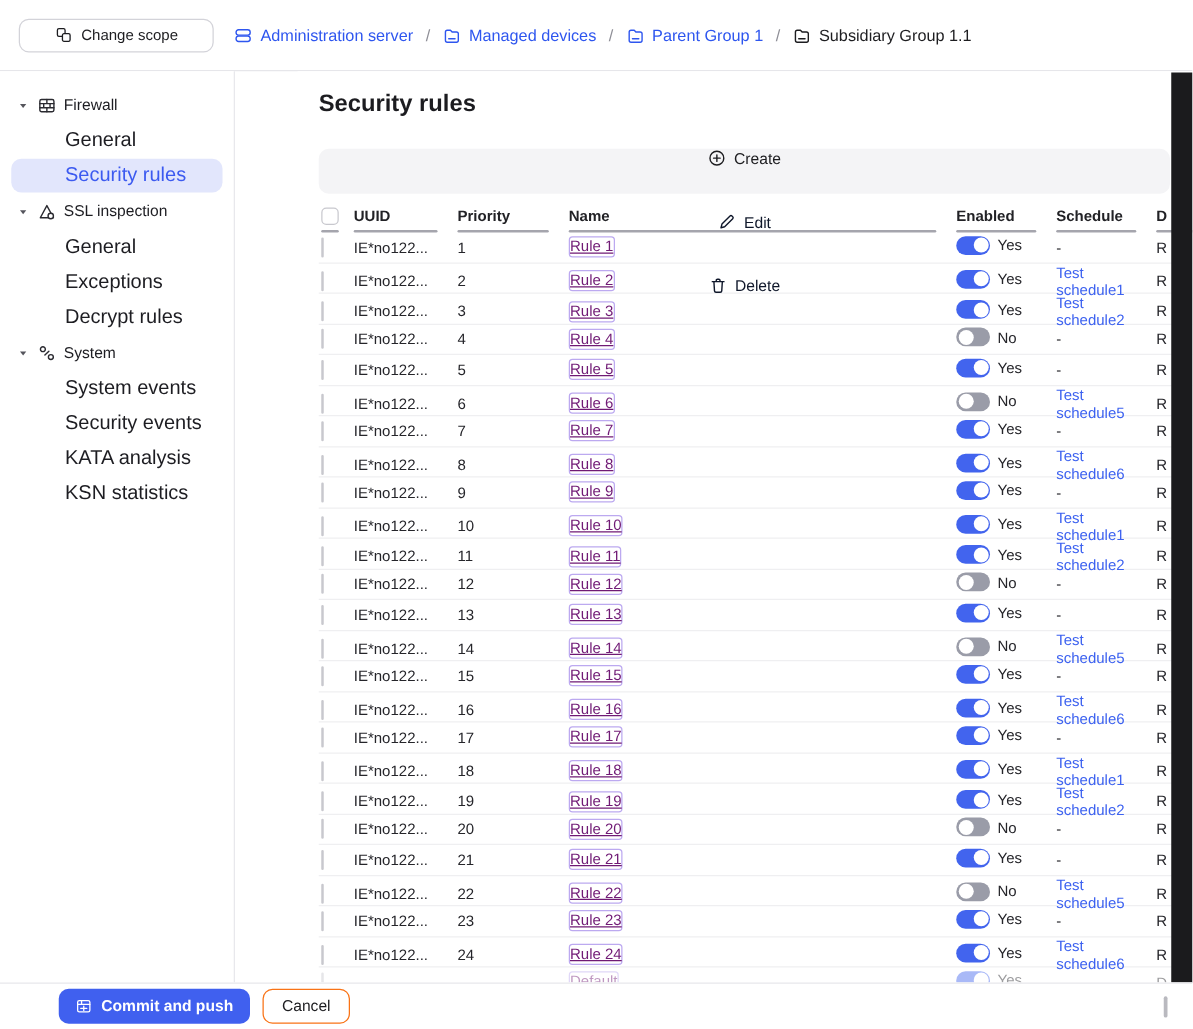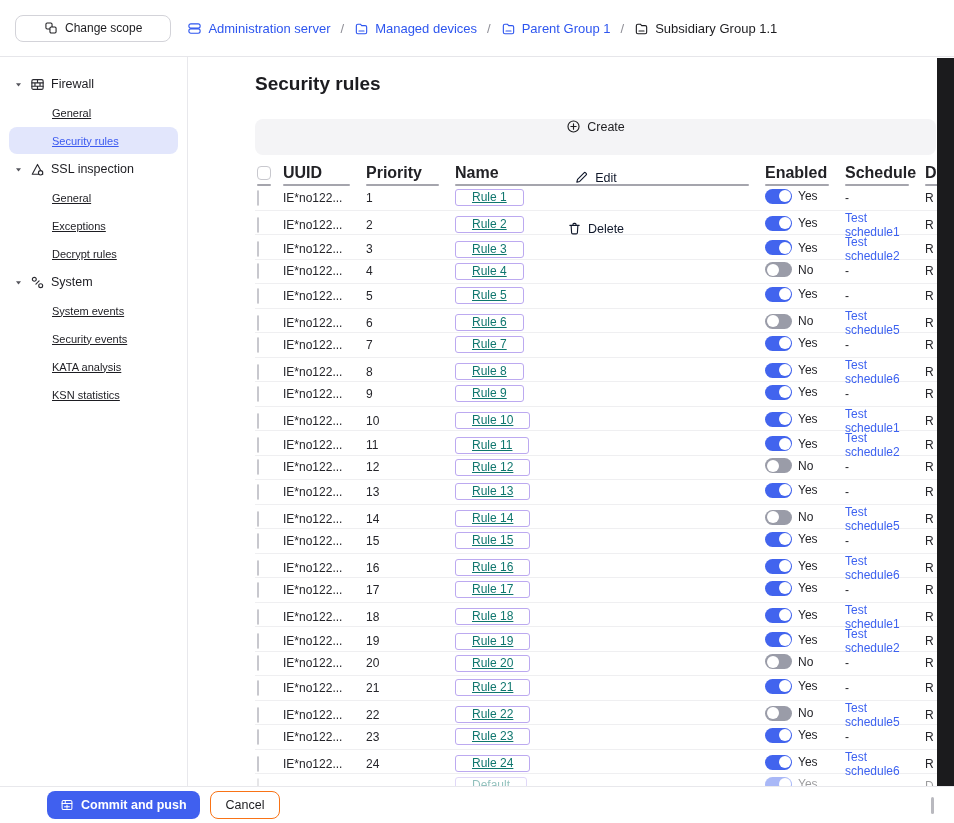--- a/index.html
+++ b/index.html
@@ -20,44 +20,44 @@
   .icon{display:inline-flex;line-height:0;}
   .icon svg{display:block;}
   
   .sidebar{position:absolute;left:0;top:57px;width:188px;height:729px;
     border-right:1px solid #E8E8EC;box-sizing:border-box;padding-top:13px;background:#fff;}
   .snode{display:flex;align-items:center;height:28px;padding-left:14px;gap:6px;
     font-size:12.5px;color:#1d1d22;cursor:pointer;}
   .snode .caret{color:#55555c;margin-right:1px;}
   .snode .sicon{color:#2a2a30;}
   .schild{display:flex;align-items:center;height:27px;margin:1px 9px;padding-left:43px;
-    font-size:11px;color:#1d1d22;border-radius:8px;cursor:pointer;text-decoration:underline;}
+    font-size:16px;color:#1d1d22;border-radius:8px;cursor:pointer;}
   .schild.sel{background:#E2E6FC;color:#3C5AF0;}
   
   .main{position:absolute;left:238px;top:57px;width:716px;height:729px;overflow:hidden;
     padding:16px 0 0 17px;box-sizing:border-box;background:#fff;}
   .page-title{font-size:19px;font-weight:bold;margin:0;color:#1c1c20;line-height:22px;}
   .toolbar{margin-top:24px;height:36px;background:#F4F4F6;border-radius:8px;display:flex;
     align-items:center;padding:0 14px;gap:36px;width:681px;box-sizing:border-box;flex-direction:column;}
   .tbtn{display:inline-flex;align-items:center;gap:6px;font-size:12.5px;background:none;
     border:none;color:#1d1d20;padding:0;cursor:pointer;font-family:inherit;}
   .tbtn.disabled{color:#0f172a;cursor:default;}
   
   .tgrid{display:grid;grid-template-columns:28px 83px 89px 310px 80px 80px 60px;align-items:center;}
-  .thead{height:27px;margin-top:4px;font-size:16px;font-weight:bold;color:#222226;}
+  .thead{height:27px;margin-top:4px;font-size:12px;font-weight:bold;color:#222226;}
   .hcell{position:relative;height:100%;display:flex;align-items:center;cursor:pointer;}
   .hcell::after{content:"";position:absolute;bottom:0;left:0;right:16px;height:2px;
     background:#A5A5AD;border-radius:1px;}
   .hcell.hcheck::after{right:auto;width:14px;left:2px;}
   .trow{height:24.5px;border-bottom:1px solid #EFEFF1;font-size:12px;color:#25252a;box-sizing:border-box;}
   .trow.partial{opacity:.45;}
   .cb{width:14px;height:14px;border:1.5px solid #C8C8CE;border-radius:4px;background:#fff;
     box-sizing:border-box;margin-left:2px;cursor:pointer;}
-  .rlink{color:#0f766e;text-decoration:underline;border:1px solid #BCA9F0;border-radius:3px;
-    padding:0 16px;line-height:15px;display:inline-block;cursor:pointer;}
+  .rlink{color:#701a75;text-decoration:underline;border:1px solid #BCA9F0;border-radius:3px;
+    padding:0 0;line-height:15px;display:inline-block;cursor:pointer;}
   .slink{color:#3D62F0;cursor:pointer;text-decoration:none;}
   .tgwrap{display:inline-flex;align-items:center;gap:6px;}
   .tg{width:27px;height:15px;border-radius:8px;position:relative;display:inline-block;cursor:pointer;}
   .tg .kn{position:absolute;top:1.5px;width:12px;height:12px;border-radius:50%;background:#fff;}
   .tg.on{background:#4264EE;}  .tg.on .kn{right:1.5px;}
   .tg.off{background:#9A9CA8;} .tg.off .kn{left:1.5px;}
   
   .footer{position:absolute;left:0;top:786px;width:954px;height:37px;border-top:1px solid #E8E8EC;
     display:flex;align-items:center;padding-left:15px;gap:10px;box-sizing:border-box;background:#fff;z-index:3;}
   .btn-primary{display:inline-flex;align-items:center;gap:7px;background:#4060EF;color:#fff;

